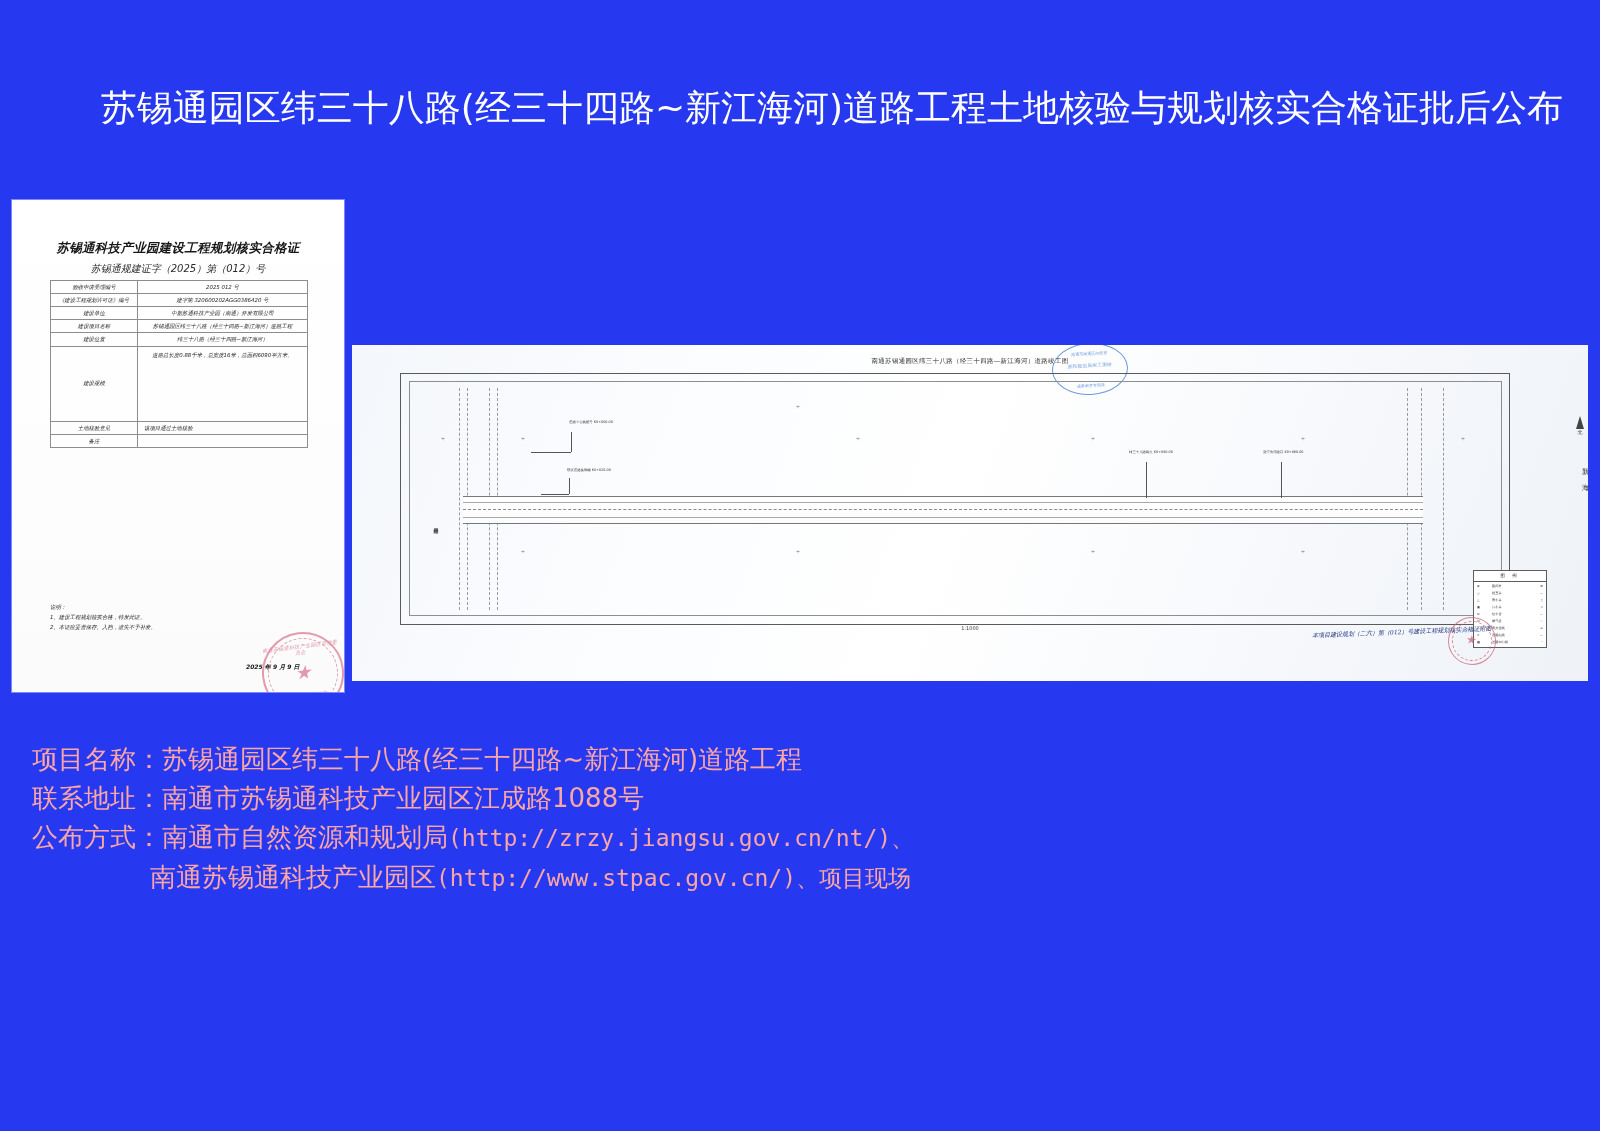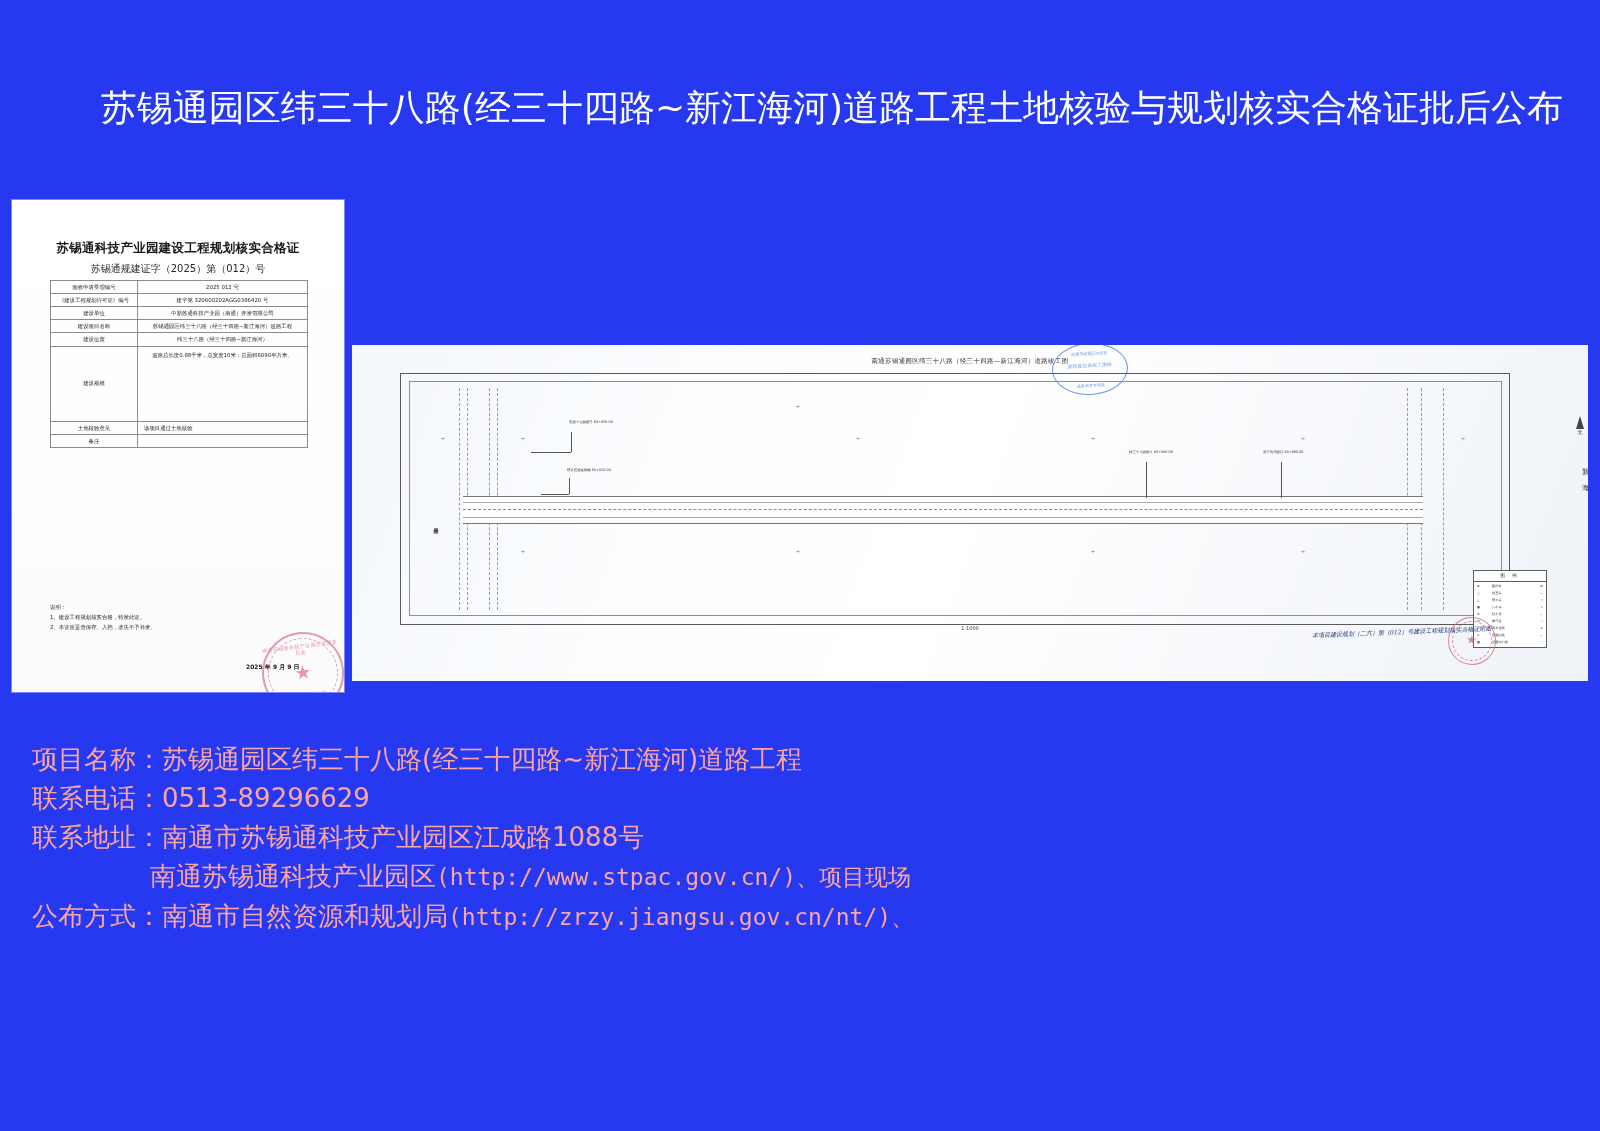--- a/index.html
+++ b/index.html
@@ -22,20 +22,21 @@
     font-weight:400;
     margin-left:32px;
   }
   
   .cert-scan{
     position:absolute;left:12px;top:200px;width:332px;height:492px;
     background:#ffffff;
     box-shadow:0 0 0 1px rgba(255,255,255,0.4);
     overflow:hidden;
     color:#1b1b1b;
+    font-style:italic;
   }
   .cert-inner{position:absolute;left:0;top:0;width:332px;height:492px;
     background:linear-gradient(180deg,#ffffff 0%,#fdfdfd 60%,#fbfbfb 100%);}
   .cert-title{
     position:absolute;left:0;top:40px;width:332px;text-align:center;
     font-size:12.5px;font-weight:bold;color:#181818;
     font-family:"DejaVu Sans","Liberation Sans",sans-serif;
     letter-spacing:.3px;
   }
   .cert-subtitle{
@@ -433,24 +434,21 @@
     </div>
 
   </div>
 </div>
 
 <div class="info">
   <div class="info-line">
     <span class="k">项目名称：</span><span>苏锡通园区纬三十八路(经三十四路~新江海河)道路工程</span>
   </div>
   <div class="info-line">
-    <span class="k">联系电话：</span><span>0513-89296629</span>
+    <span class="k">联系地址：</span><span>南通市苏锡通科技产业园区江成路1088号</span>
   </div>
   <div class="info-line">
-    <span class="k">联系地址：</span><span>南通市苏锡通科技产业园区江成路1088号</span>
+    <span class="k">公布方式：</span><span>南通市自然资源和规划局</span><span class="url">(http://zrzy.jiangsu.gov.cn/nt/)、</span>
   </div>
   <div class="info-line info-cont">
     <span>南通苏锡通科技产业园区</span><span class="url">(http://www.stpac.gov.cn/)、项目现场</span>
   </div>
-  <div class="info-line">
-    <span class="k">公布方式：</span><span>南通市自然资源和规划局</span><span class="url">(http://zrzy.jiangsu.gov.cn/nt/)、</span>
-  </div>
 </div>
 
 </body></html>

